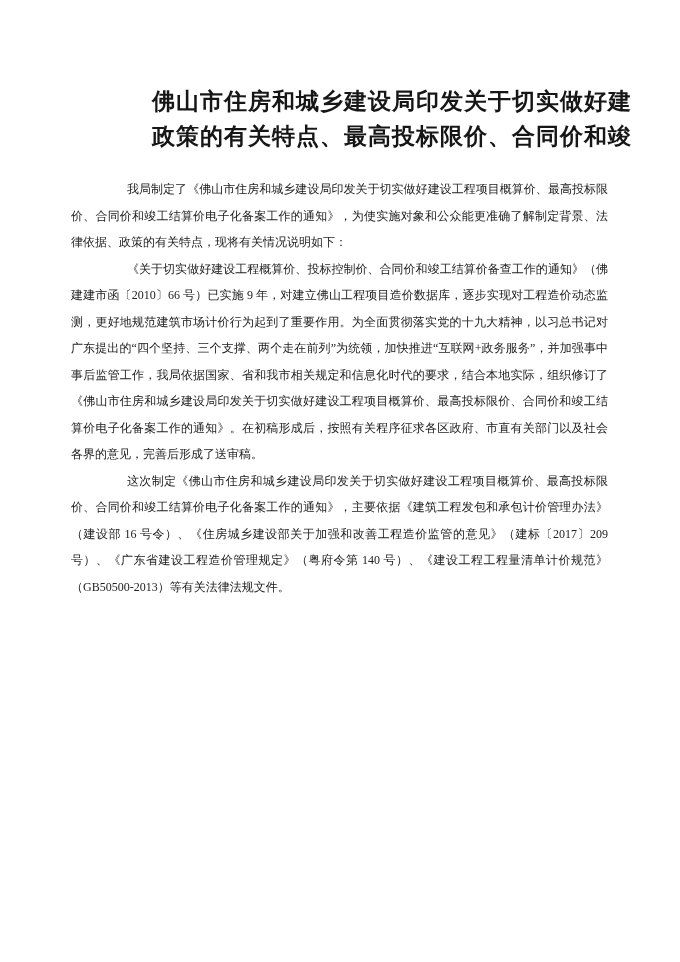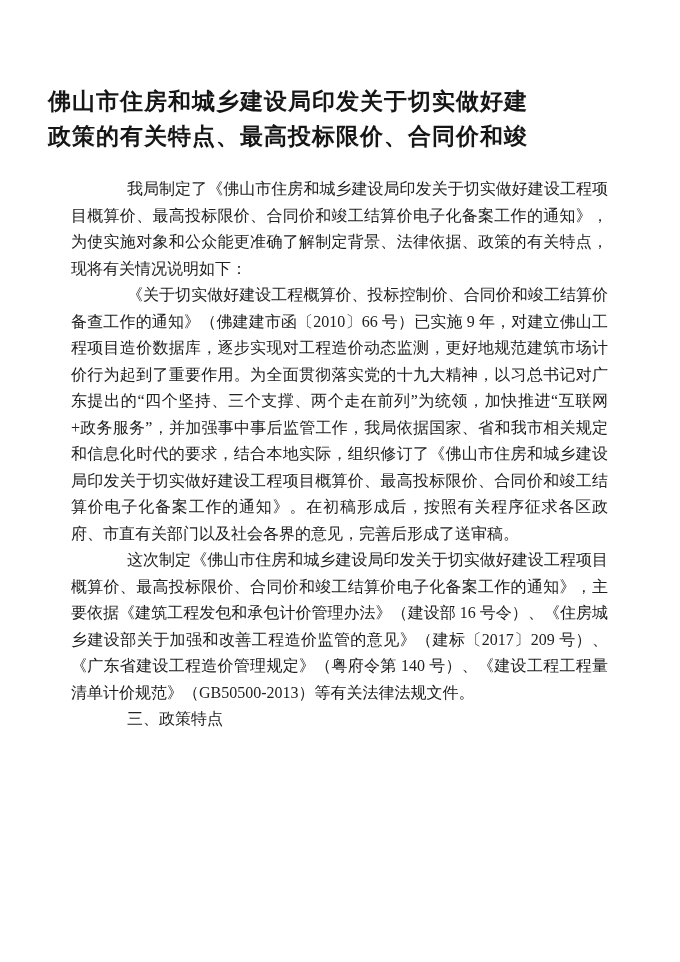--- a/index.html
+++ b/index.html
@@ -11,34 +11,34 @@
     position: relative;
     width: 680px;
     height: 962px;
     background: #ffffff;
     overflow: hidden;
     font-family: "Liberation Serif", "DejaVu Serif", serif;
     color: #1c1c1c;
   }
   .doc-title {
     margin: 84px 48px 0 48px;
-    text-align: left;
+    text-align: right;
     font-size: 23px;
     font-weight: bold;
     line-height: 35px;
     color: #161616;
     letter-spacing: 1px;
   }
   .doc-title .title-line {
     display: block;
     white-space: nowrap;
   }
   .doc-body {
     margin: 22px 72px 0 71px;
-    font-size: 16px;
+    font-size: 12px;
     line-height: 26.5px;
     text-align: justify;
     color: #212121;
   }
   .doc-body p {
     margin: 0;
     padding: 0;
     text-indent: 56px;
   }
   .doc-body p.section-heading {
@@ -55,16 +55,15 @@
     <span class="title-line">政策的有关特点、最高投标限价、合同价和竣</span>
   </h1>
 
   <div class="doc-body">
     <p>我局制定了《佛山市住房和城乡建设局印发关于切实做好建设工程项目概算价、最高投标限价、合同价和竣工结算价电子化备案工作的通知》，为使实施对象和公众能更准确了解制定背景、法律依据、政策的有关特点，现将有关情况说明如下：</p>
 
     <p>《关于切实做好建设工程概算价、投标控制价、合同价和竣工结算价备查工作的通知》（佛建建市函〔2010〕66 号）已实施 9 年，对建立佛山工程项目造价数据库，逐步实现对工程造价动态监测，更好地规范建筑市场计价行为起到了重要作用。为全面贯彻落实党的十九大精神，以习总书记对广东提出的“四个坚持、三个支撑、两个走在前列”为统领，加快推进“互联网+政务服务”，并加强事中事后监管工作，我局依据国家、省和我市相关规定和信息化时代的要求，结合本地实际，组织修订了《佛山市住房和城乡建设局印发关于切实做好建设工程项目概算价、最高投标限价、合同价和竣工结算价电子化备案工作的通知》。在初稿形成后，按照有关程序征求各区政府、市直有关部门以及社会各界的意见，完善后形成了送审稿。</p>
 
     <p>这次制定《佛山市住房和城乡建设局印发关于切实做好建设工程项目概算价、最高投标限价、合同价和竣工结算价电子化备案工作的通知》，主要依据《建筑工程发包和承包计价管理办法》（建设部 16 号令）、《住房城乡建设部关于加强和改善工程造价监管的意见》（建标〔2017〕209 号）、《广东省建设工程造价管理规定》（粤府令第 140 号）、《建设工程工程量清单计价规范》（GB50500-2013）等有关法律法规文件。</p>
 
-    <p class="section-heading">三、政策特点</p>
   </div>
 
 </div>
 
 </body></html>

